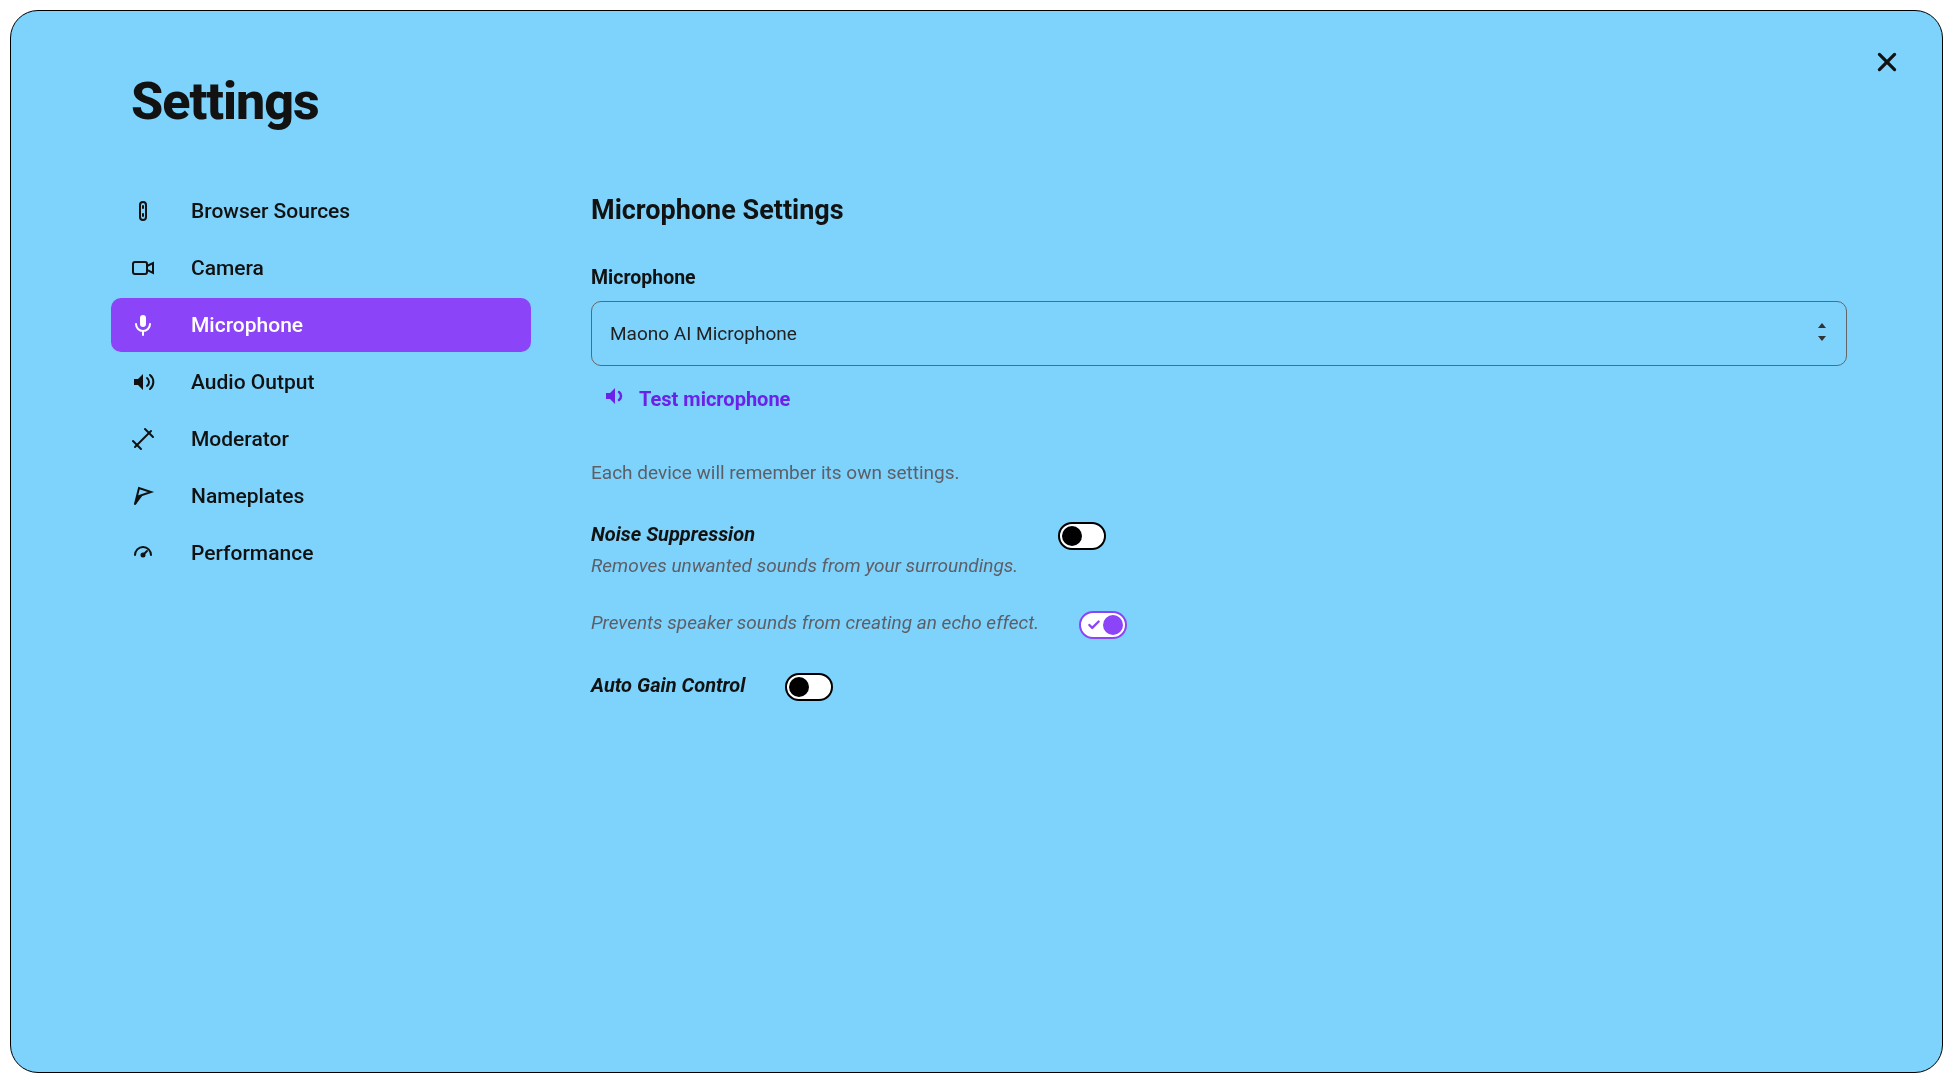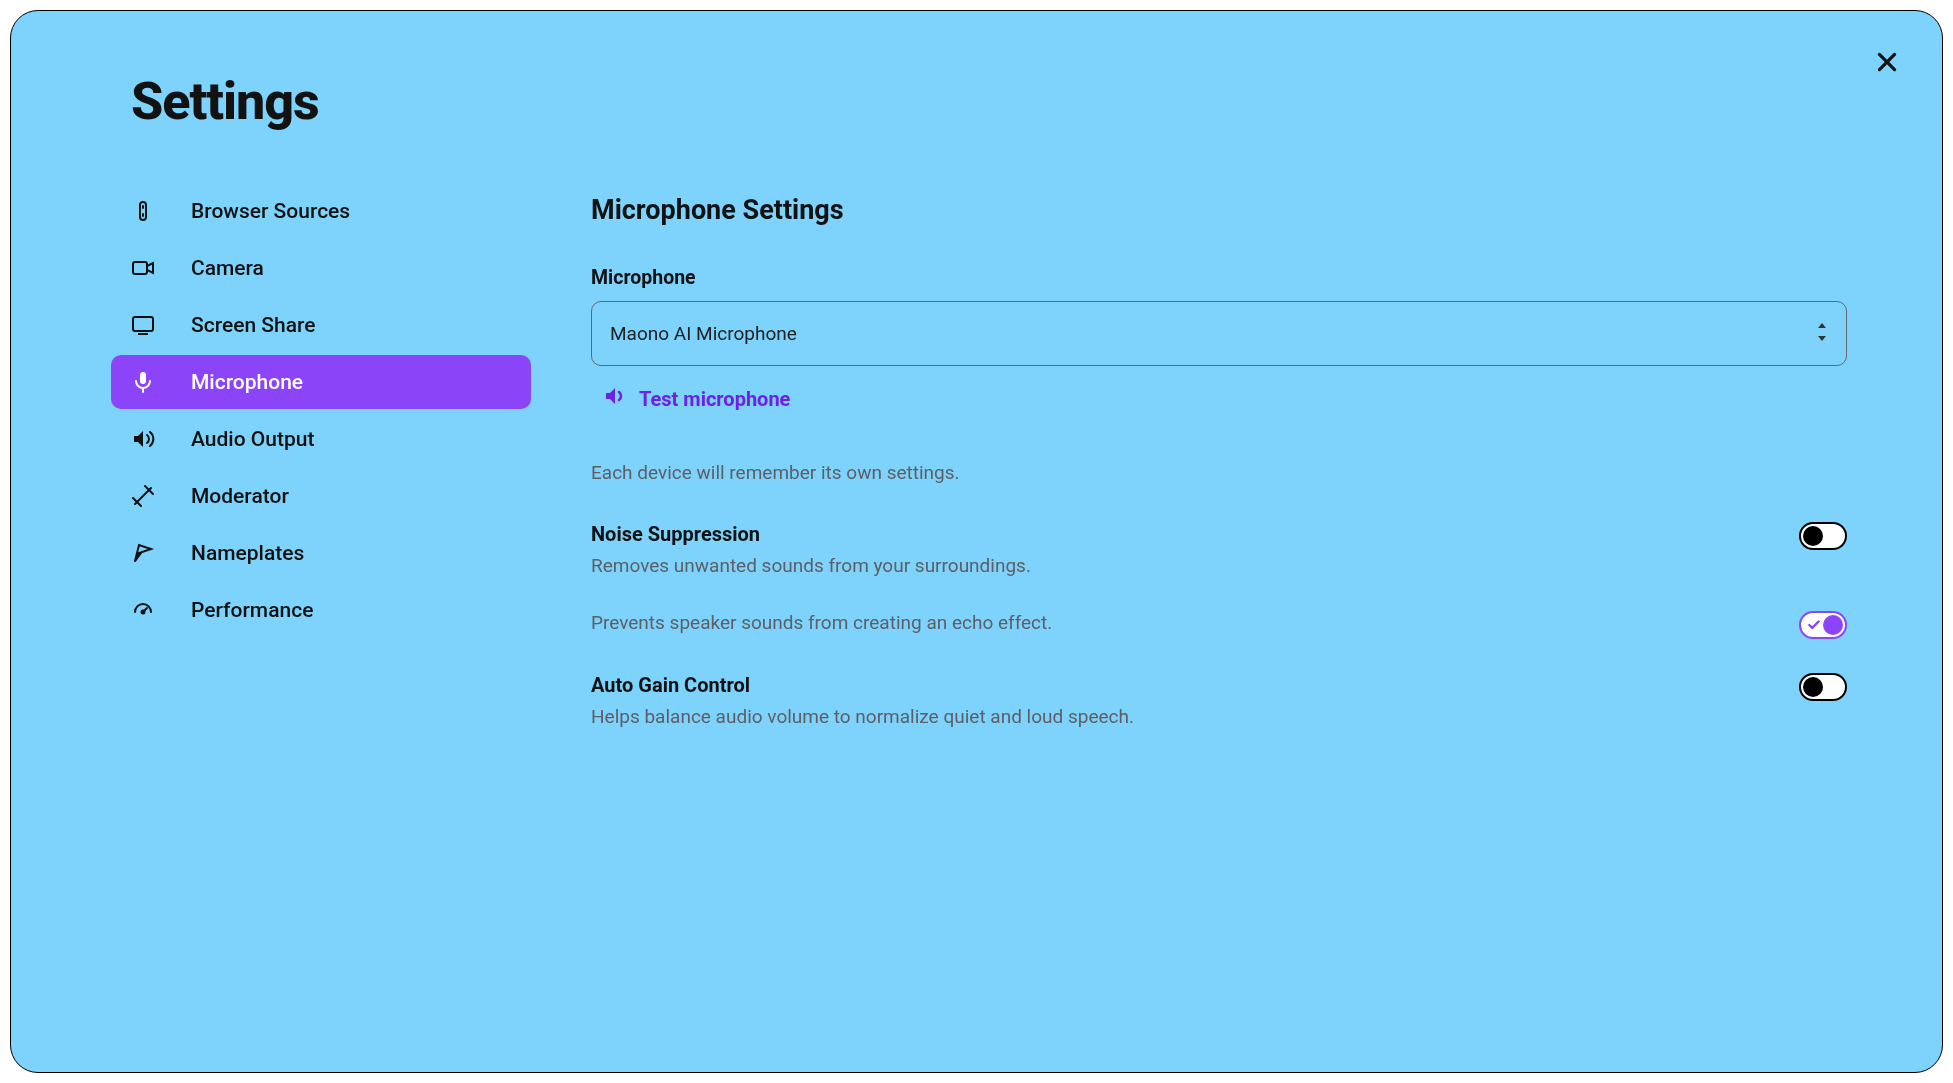--- a/index.html
+++ b/index.html
@@ -114,23 +114,24 @@
   .test-btn svg { width: 24px; height: 24px; }
   .hint {
     color: #5e5e66;
     font-size: 19px;
     margin-top: 48px;
     margin-bottom: 38px;
   }
   .option-row {
     display: flex;
     align-items: flex-start;
-    justify-content: space-between;
+    justify-content: flex-start;
     gap: 40px;
     margin-bottom: 34px;
+    font-style: italic;
   }
   .option-text .opt-title {
     font-size: 20px;
     font-weight: 700;
     margin-bottom: 8px;
   }
   .option-text .opt-desc {
     font-size: 19px;
     color: #5e5e66;
   }
@@ -205,29 +206,20 @@
       <div class="sidebar-item">
         <span class="sidebar-icon">
           <svg viewBox="0 0 24 24" fill="none" stroke="currentColor" stroke-width="2">
               <rect x="2" y="6" width="14" height="12" rx="2"></rect>
               <path d="M16 10l6-3v10l-6-3z"></path>
             </svg>
         </span>
         <span>Camera</span>
       </div>
 
-      <div class="sidebar-item">
-        <span class="sidebar-icon">
-          <svg viewBox="0 0 24 24" fill="none" stroke="currentColor" stroke-width="2">
-              <rect x="2" y="4" width="20" height="14" rx="2"></rect>
-              <line x1="7" y1="21" x2="17" y2="21"></line>
-            </svg>
-        </span>
-        <span>Screen Share</span>
-      </div>
 
       <div class="sidebar-item active">
         <span class="sidebar-icon">
           <svg viewBox="0 0 24 24" fill="currentColor">
               <rect x="9" y="2" width="6" height="12" rx="3"></rect>
               <path d="M5 11a7 7 0 0 0 14 0" fill="none" stroke="currentColor" stroke-width="2" stroke-linecap="round"></path>
               <line x1="12" y1="18" x2="12" y2="22" stroke="currentColor" stroke-width="2" stroke-linecap="round"></line>
             </svg>
         </span>
         <span>Microphone</span>
@@ -326,21 +318,20 @@
                 <polyline points="4 12 9 17 20 6"></polyline>
               </svg>
             </span>
           <span class="knob"></span>
         </div>
       </div>
 
       <div class="option-row">
         <div class="option-text">
           <div class="opt-title">Auto Gain Control</div>
-          <div class="opt-desc">Helps balance audio volume to normalize quiet and loud speech.</div>
         </div>
         <div class="toggle">
 
           <span class="knob"></span>
         </div>
       </div>
 
     </div>
   </div>
 </div>

